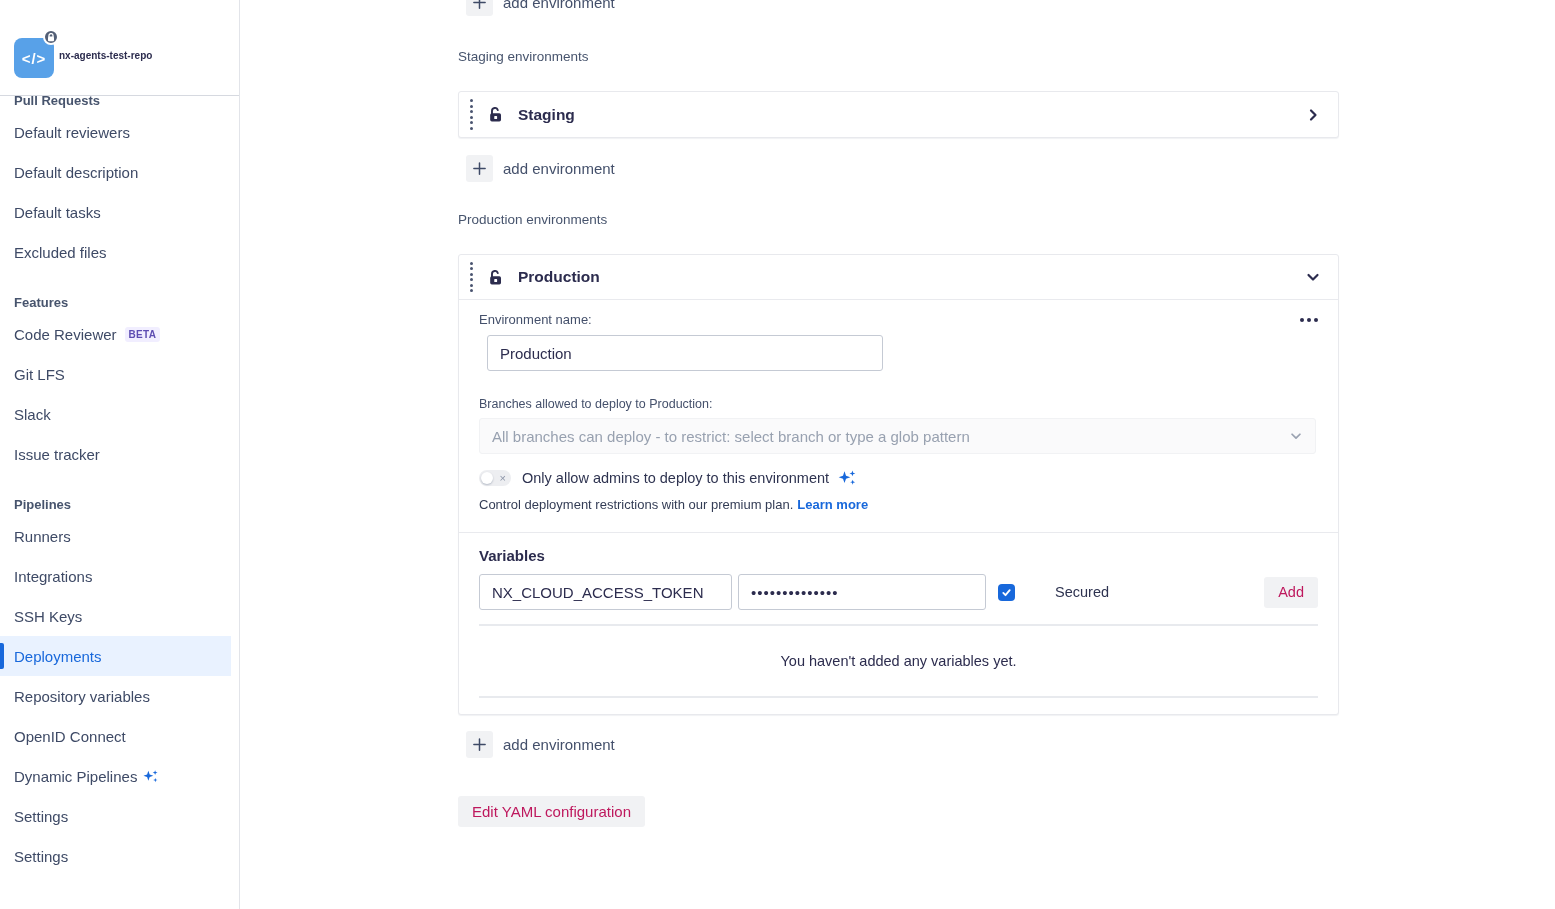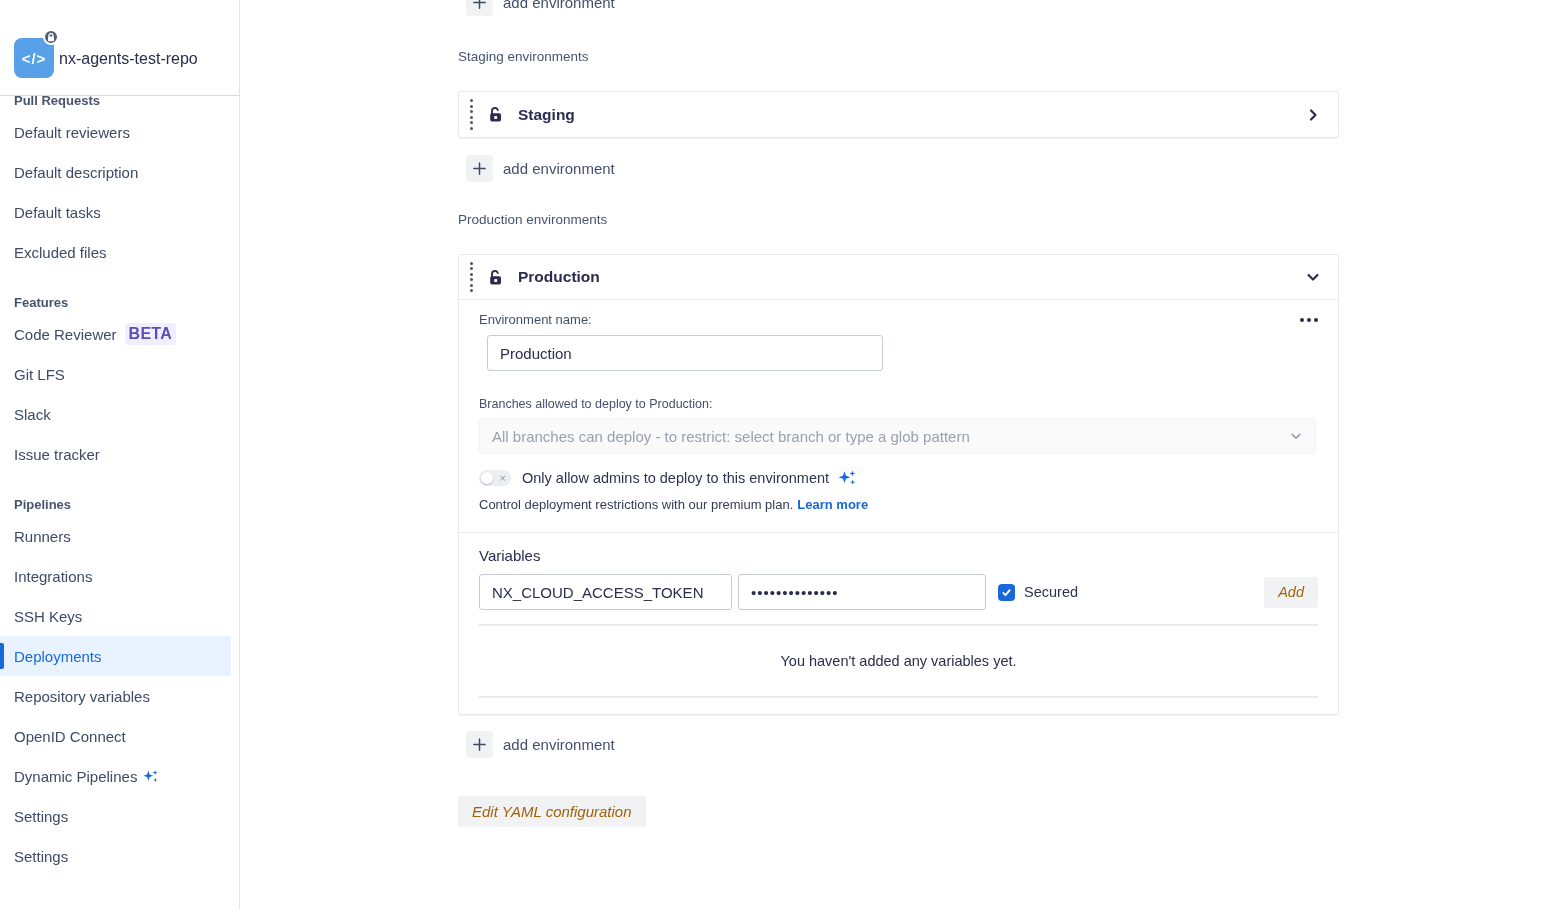--- a/index.html
+++ b/index.html
@@ -25,40 +25,40 @@
     background:#58a1e8; border-radius:8px;
     display:flex; align-items:center; justify-content:center;
     color:#fff; font-weight:bold; font-size:15px; letter-spacing:1px;
   }
   .avatar-badge {
     position:absolute; left:43px; top:29px; width:16px; height:16px;
     background:#535f76; border-radius:50%;
     display:flex; align-items:center; justify-content:center; z-index:3;
     border:2px solid #fff;
   }
-  .repo-name { position:absolute; left:59px; top:50px; font-size:16px; font-weight:normal; color:#2c2c4e; }
+  .repo-name { position:absolute; left:59px; top:50px; font-size:10px; font-weight:bold; color:#2c2c4e; }
 
   .nav { position:absolute; top:78px; left:0; right:0; z-index:1; }
   .nav-label {
     height:34px; display:flex; align-items:flex-end; padding:0 0 4px 14px;
     font-size:13px; font-weight:bold; color:#47546d;
   }
   .nav-label.gap { margin-top:8px; }
   .nav-item {
     height:40px; display:flex; align-items:center; padding-left:14px;
     font-size:15px; color:#3e4a66; cursor:pointer; position:relative;
     width:231px;
   }
   .nav-item.selected { background:#e9f2ff; color:#1868db; }
   .nav-item.selected .sel-bar {
     position:absolute; left:0; top:7px; bottom:7px; width:4px;
     background:#1868db; border-radius:0 2px 2px 0;
   }
   .beta-badge {
-    margin-left:8px; font-size:16px; font-weight:bold; color:#5e4db2;
+    margin-left:8px; font-size:10px; font-weight:bold; color:#5e4db2;
     background:#f1eeff; padding:2px 4px; border-radius:3px; letter-spacing:.3px;
   }
   .spark-sm { margin-left:5px; }
 
   
   .main { position:absolute; left:458px; top:0; width:881px; }
 
   .add-env-row {
     display:flex; align-items:center; height:32px; cursor:pointer; width:fit-content;
   }
@@ -118,33 +118,33 @@
     position:absolute; right:5px; top:1px; font-size:11px; color:#8c95a8; line-height:14px;
   }
   .toggle-label { margin-left:11px; font-size:14.5px; color:#2e3350; }
   .spark-lg { margin-left:8px; }
 
   .premium-line { margin-top:9px; font-size:13px; color:#333c55; }
   .premium-line a { color:#1868db; text-decoration:none; margin-left:4px; font-weight:bold; cursor:pointer; }
 
   .full-divider { margin:20px -20px 0 -20px; height:1px; background:#e9eaee; }
 
-  .variables-heading { margin-top:14px; font-size:15px; font-weight:normal; color:#2c2c4e; }
+  .variables-heading { margin-top:14px; font-size:15px; font-weight:bold; color:#2c2c4e; }
   .var-row { margin-top:10px; display:flex; align-items:center;justify-content:center; }
   .var-name-input { width:253px; }
   .var-value-input { width:248px; margin-left:6px; letter-spacing:1px; }
-  .checkbox-wrap { display:flex; align-items:center; margin-left:12px; cursor:pointer; }
+  .checkbox-wrap { display:flex; align-items:center; margin-left:12px; cursor:pointer;gap:31px; }
   .checkbox {
     width:17px; height:17px; background:#1868db; border-radius:4px;
     display:flex; align-items:center; justify-content:center;
   }
   .checkbox-label { margin-left:9px; font-size:14.5px; color:#2e3350; }
   .gray-btn {
     background:#f1f2f4; border:none; border-radius:3px; height:31px; padding:0 14px;
-    font-family:"Liberation Sans", sans-serif; font-size:14.5px; color:#a16207; cursor:pointer;font-style:italic;
+    font-family:"Liberation Sans", sans-serif; font-size:14.5px; color:#be185d; cursor:pointer;
   }
   .add-btn { margin-left:auto; }
   .inner-divider { margin-top:14px; height:2px; background:#e8eaee; }
   .empty-msg { margin-top:27px; text-align:center; font-size:14.5px; color:#2c2c4e; }
   .inner-divider.b2 { margin-top:27px; }
 
   .add-env-mid { margin-top:14px; }
   .add-env-bottom { margin-top:13px; }
   .edit-yaml { margin-top:36px; height:31px; font-size:15px; }
 </style>

